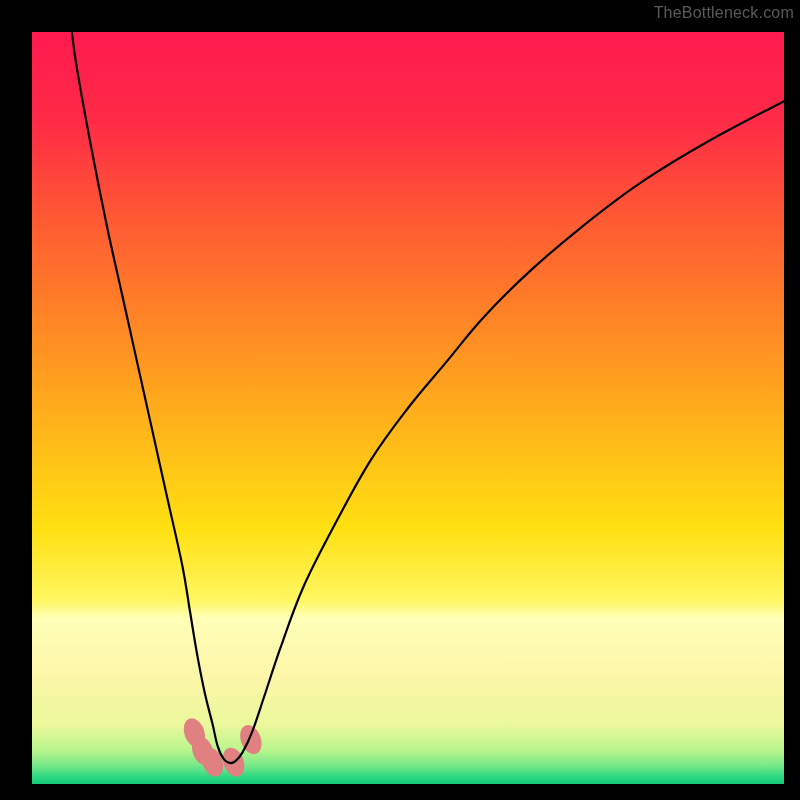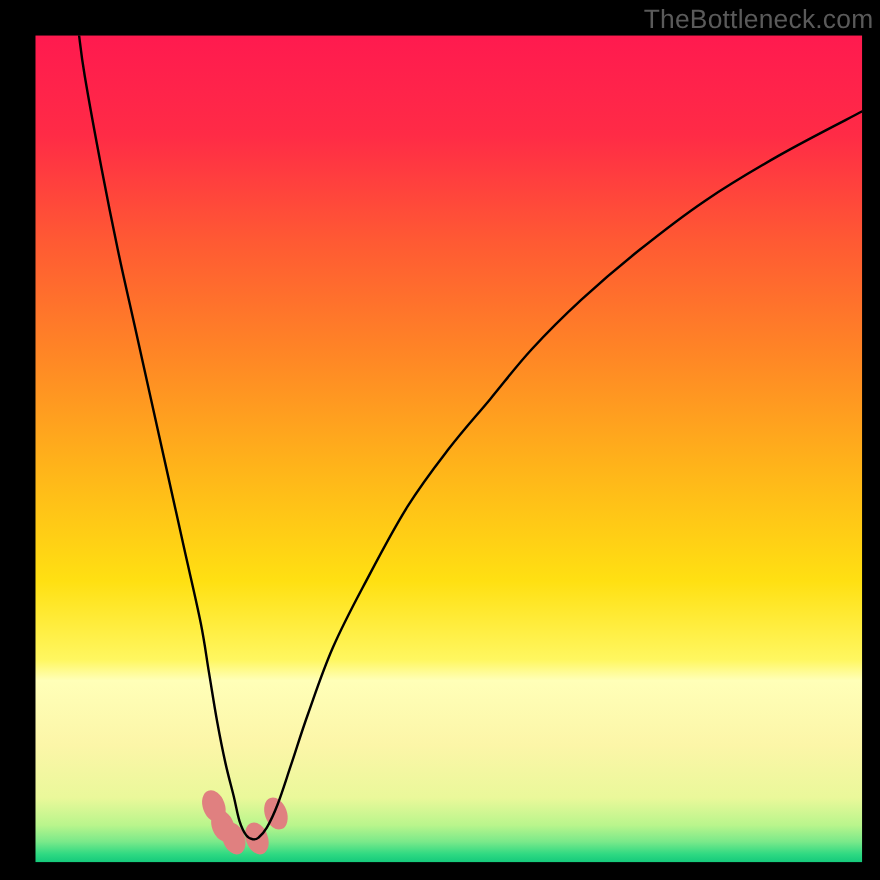--- a/index.html
+++ b/index.html
@@ -18,21 +18,21 @@
     position: absolute;
     overflow: hidden;
   }
   .gradient-bg {
     position: absolute;
     inset: 0;
   }
   .watermark {
     position: absolute;
     font-family: Arial, Helvetica, sans-serif;
-    font-size: 24px;
+    font-size: 16px;
     color: #5a5a5a;
     font-weight: 400;
     letter-spacing: 0.2px;
   }
   .curve-svg {
     position: absolute;
     inset: 0;
   }
 </style>
 </head>

